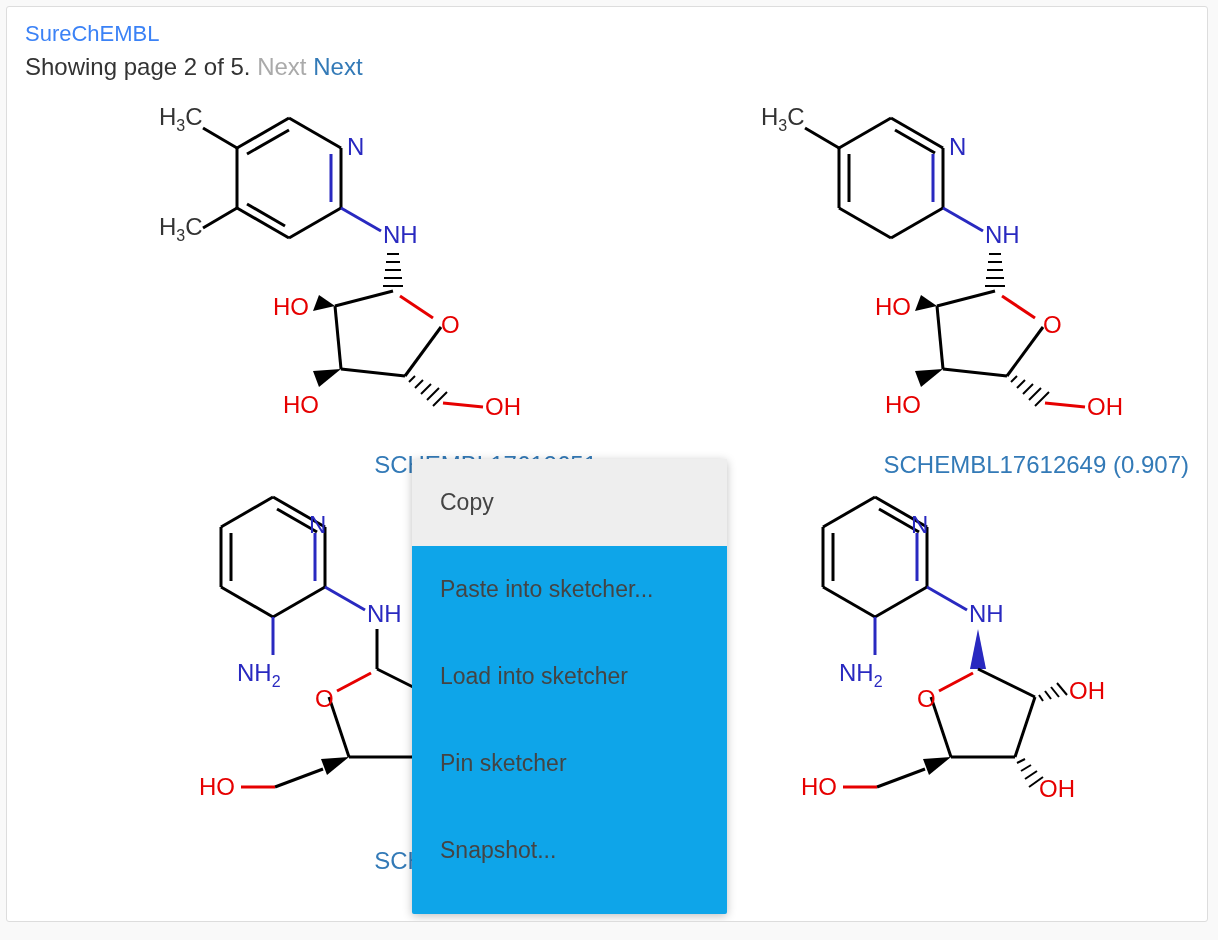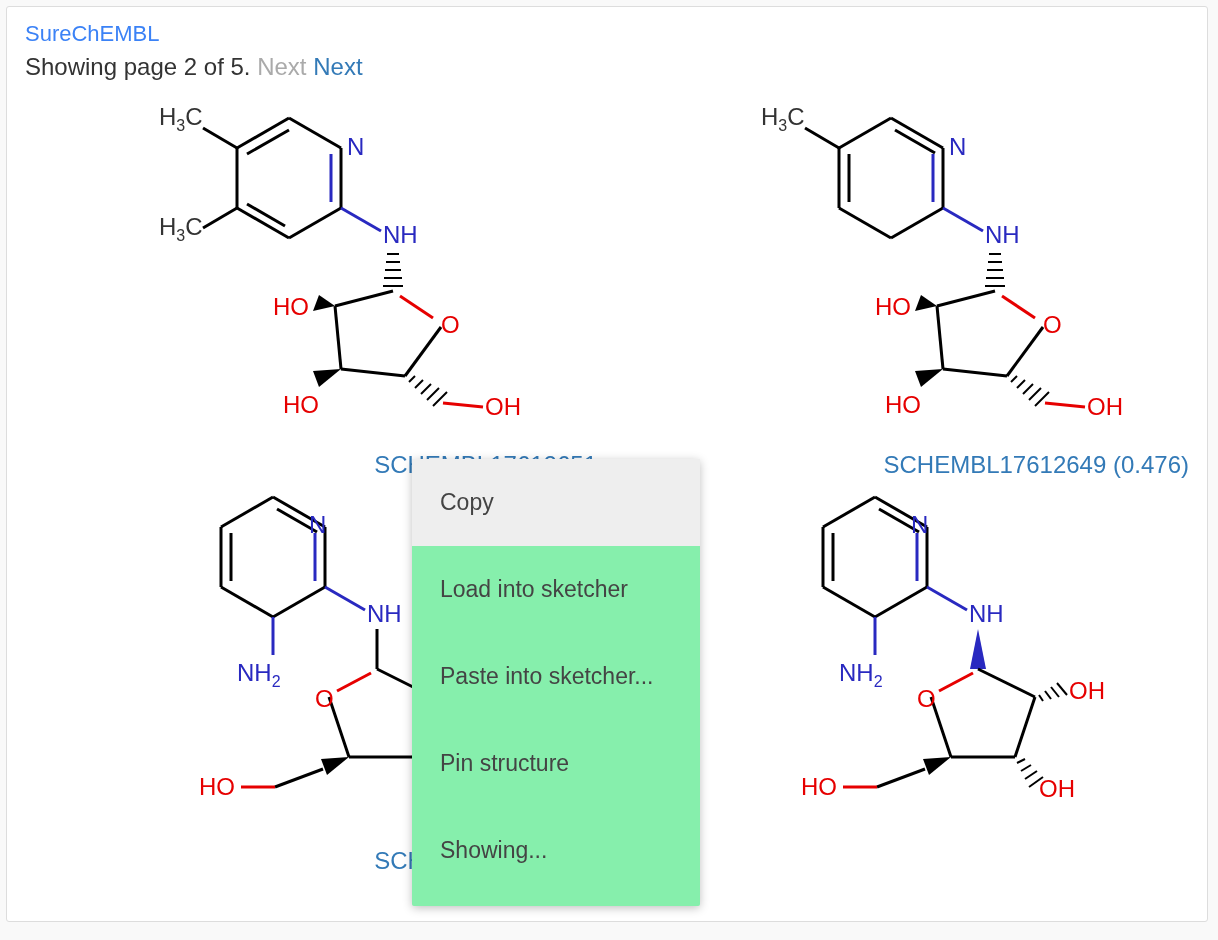--- a/index.html
+++ b/index.html
@@ -47,26 +47,26 @@
     font-size: 24px;
     color: #337ab7;
     cursor: pointer;
     display: inline-block;
   }
 
   .context-menu {
     position: absolute;
     left: 405px;
     top: 452px;
-    width: 288px;
-    background: #86efac;
+    width: 315px;
+    background: #0ea5e9;
     box-shadow: 0 2px 10px rgba(0,0,0,0.25);
     border-radius: 2px;
     z-index: 100;
-    padding-bottom: 12px;
+    padding-bottom: 20px;
   }
   .context-menu .item {
     font-size: 23px;
     color: #444;
     padding: 30px 28px;
     cursor: pointer;
   }
   .context-menu .item.highlight {
     background: #eeeeee;
   }
@@ -194,21 +194,21 @@
         <g stroke="#000" stroke-width="2">
           <line x1="368" y1="291" x2="374" y2="285"></line>
           <line x1="374" y1="297" x2="382" y2="289"></line>
           <line x1="380" y1="303" x2="390" y2="293"></line>
           <line x1="386" y1="309" x2="398" y2="297"></line>
           <line x1="392" y1="315" x2="406" y2="301"></line>
         </g>
         <line x1="402" y1="312" x2="442" y2="316" stroke="#e60000" stroke-width="3"></line>
         <text x="444" y="324" font-size="24" class="atO">OH</text>
       </svg>
-      <span class="caption">SCHEMBL17612649 (0.476)</span>
+      <span class="caption">SCHEMBL17612649 (0.907)</span>
     </div>
 
     <div class="cell">
       <svg width="520" height="360" viewBox="0 0 520 360">
         <g stroke="#000" stroke-width="3" fill="none">
           <line x1="170" y1="100" x2="170" y2="40"></line>
           <line x1="180" y1="94" x2="180" y2="46"></line>
           <line x1="170" y1="40" x2="222" y2="10"></line>
           <line x1="222" y1="10" x2="274" y2="40"></line>
           <line x1="226" y1="22" x2="266" y2="45"></line>
@@ -302,19 +302,19 @@
         <line x1="282" y1="282" x2="234" y2="300" stroke="#000" stroke-width="3"></line>
         <line x1="234" y1="300" x2="200" y2="300" stroke="#e60000" stroke-width="3"></line>
         <text x="158" y="308" font-size="24" class="atO">HO</text>
       </svg>
     </div>
 
   </div>
 
   <div class="context-menu">
     <div class="item highlight">Copy</div>
+    <div class="item">Paste into sketcher...</div>
     <div class="item">Load into sketcher</div>
-    <div class="item">Paste into sketcher...</div>
-    <div class="item">Pin structure</div>
-    <div class="item">Showing...</div>
+    <div class="item">Pin sketcher</div>
+    <div class="item">Snapshot...</div>
   </div>
 
 </div>
 
 </body></html>

